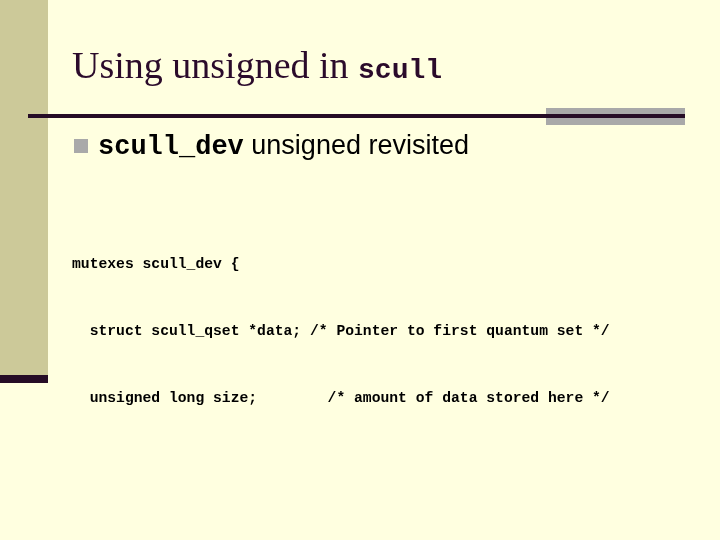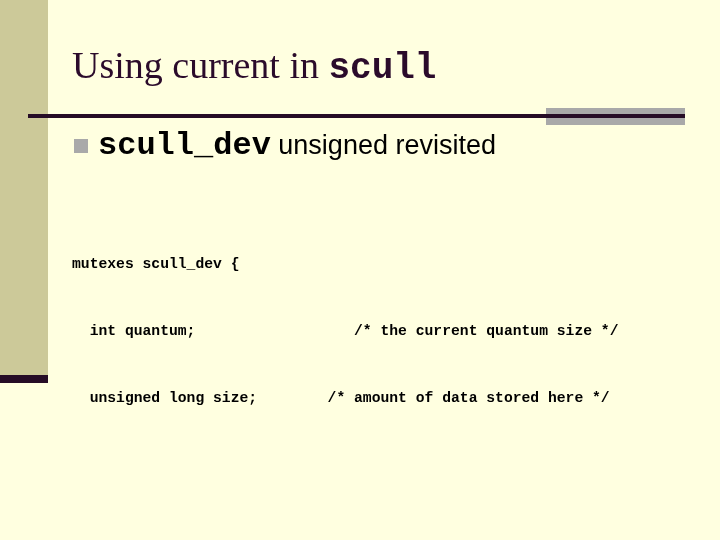--- a/index.html
+++ b/index.html
@@ -50,21 +50,21 @@
     width: 620px;
     color: #2b0b2b;
     font-family: "Liberation Serif", serif;
     font-size: 38px;
     line-height: 46px;
     white-space: nowrap;
   }
   .title .mono {
     font-family: "Liberation Mono", monospace;
     font-weight: bold;
-    font-size: 36px;
+    font-size: 28px;
     letter-spacing: 0px;
     margin-top: 46px;
   }
 
   
   .rule-accent {
     position: absolute;
     left: 546px;
     top: 108px;
     width: 139px;
@@ -98,21 +98,21 @@
   }
   .bullet-text {
     color: #000000;
     font-family: "Liberation Sans", sans-serif;
     font-size: 27px;
     line-height: 34px;
   }
   .bullet-text .mono {
     font-family: "Liberation Mono", monospace;
     font-weight: bold;
-    font-size: 32px;
+    font-size: 27px;
   }
 
   
   .code-block {
     position: absolute;
     left: 72px;
     top: 208px;
     width: 630px;
     color: #000000;
     font-family: "Liberation Mono", monospace;
@@ -128,33 +128,33 @@
   }
 </style>
 </head>
 <body>
 
 <div id="slide">
 
   <div class="side-band"></div>
   <div class="side-band-foot"></div>
 
-  <div class="title"><span>Using current in </span><span class="mono">scull</span></div>
+  <div class="title"><span>Using unsigned in </span><span class="mono">scull</span></div>
 
   <div class="rule-accent"></div>
   <div class="rule-line"></div>
 
   <div class="bullet-row">
     <span class="bullet-marker"></span>
     <span class="bullet-text"><span class="mono">scull_dev</span><span> unsigned revisited</span></span>
   </div>
 
   <div class="code-block">
     <span class="cl">mutexes scull_dev {</span>
-    <span class="cl">  int quantum;                  /* the current quantum size */</span>
+    <span class="cl">  struct scull_qset *data; /* Pointer to first quantum set */</span>
     <span class="cl">  unsigned long size;        /* amount of data stored here */</span>
     
     
     
     
   </div>
 
 </div>
 
 </body></html>

